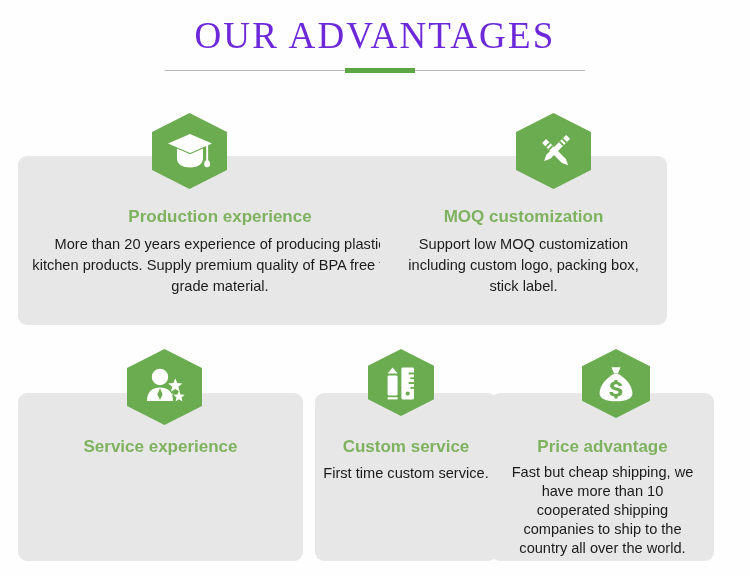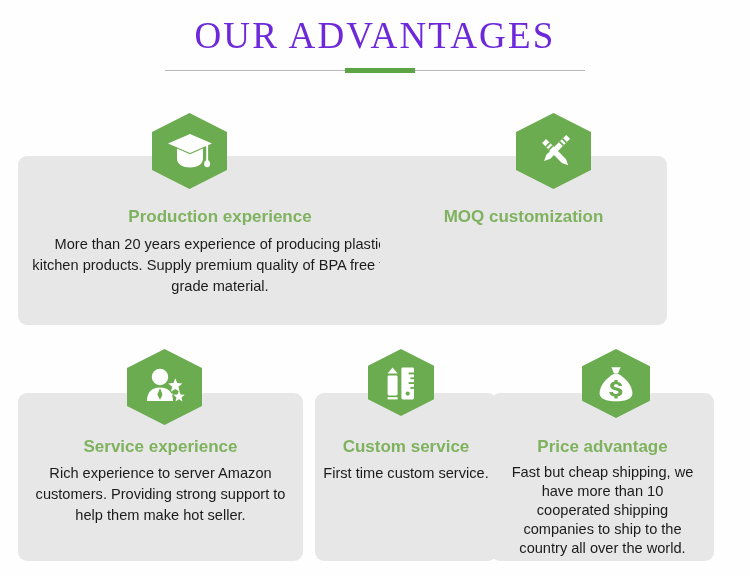--- a/index.html
+++ b/index.html
@@ -164,36 +164,36 @@
     <g transform="rotate(-45 22 22)">
       <path d="M19.2 8 L24.8 8 L24.8 36 L22 42 L19.2 36 Z"></path>
       <rect x="19.2" y="12.5" width="5.6" height="1.8" fill="#6bac50"></rect>
       <rect x="19.2" y="16.5" width="5.6" height="1.8" fill="#6bac50"></rect>
     </g>
   </svg>
 </div>
 
 <div class="card" id="card-moq">
   <div class="card-heading">MOQ customization</div>
+  <div class="card-body">Support low MOQ customization including custom logo, packing box, stick label.</div>
 </div>
 
 <div class="hex" id="hex-service">
   <svg width="44" height="40" viewBox="0 0 44 40" fill="#ffffff">
     <circle cx="17" cy="10" r="8.2"></circle>
     <path d="M17 20.5 C8.5 20.5 4 25.5 4 34 L30 34 C30 25.5 25.5 20.5 17 20.5 Z"></path>
     <path d="M17 21 L19.6 27.5 L17 33 L14.4 27.5 Z" fill="#6bac50"></path>
     <path d="M32.3 11.2 L34.2 16.1 L39.4 16.4 L35.4 19.8 L36.7 24.8 L32.3 22.0 L27.9 24.8 L29.2 19.8 L25.2 16.4 L30.4 16.1 Z"></path>
     <path d="M24.6 22.4 L26.2 26.5 L30.6 26.8 L27.2 29.6 L28.3 33.8 L24.6 31.4 L20.9 33.8 L22.0 29.6 L18.6 26.8 L23.0 26.5 Z"></path>
     <path d="M36.0 23.6 L37.5 27.5 L41.7 27.8 L38.5 30.5 L39.5 34.5 L36.0 32.2 L32.5 34.5 L33.5 30.5 L30.3 27.8 L34.5 27.5 Z"></path>
   </svg>
 </div>
 
 <div class="card" id="card-service">
   <div class="card-heading">Service experience</div>
-  <div class="card-body">Rich experience to server Amazon customers. Providing strong support to help them make hot seller.</div>
 </div>
 
 <div class="hex" id="hex-custom">
   <svg width="32" height="34" viewBox="0 0 32 34" fill="#ffffff">
     <path d="M7.6 1.5 L12.6 7.5 L2.6 7.5 Z"></path>
     <rect x="2.6" y="9.5" width="10" height="20" rx="1.4"></rect>
     <rect x="2.6" y="31.2" width="10" height="2.2"></rect>
     <rect x="16.4" y="1.5" width="12.6" height="31.9" rx="1.4"></rect>
     <rect x="23.6" y="6.5" width="5.4" height="1.9" fill="#6bac50"></rect>
     <rect x="25.4" y="11.3" width="3.6" height="1.9" fill="#6bac50"></rect>

